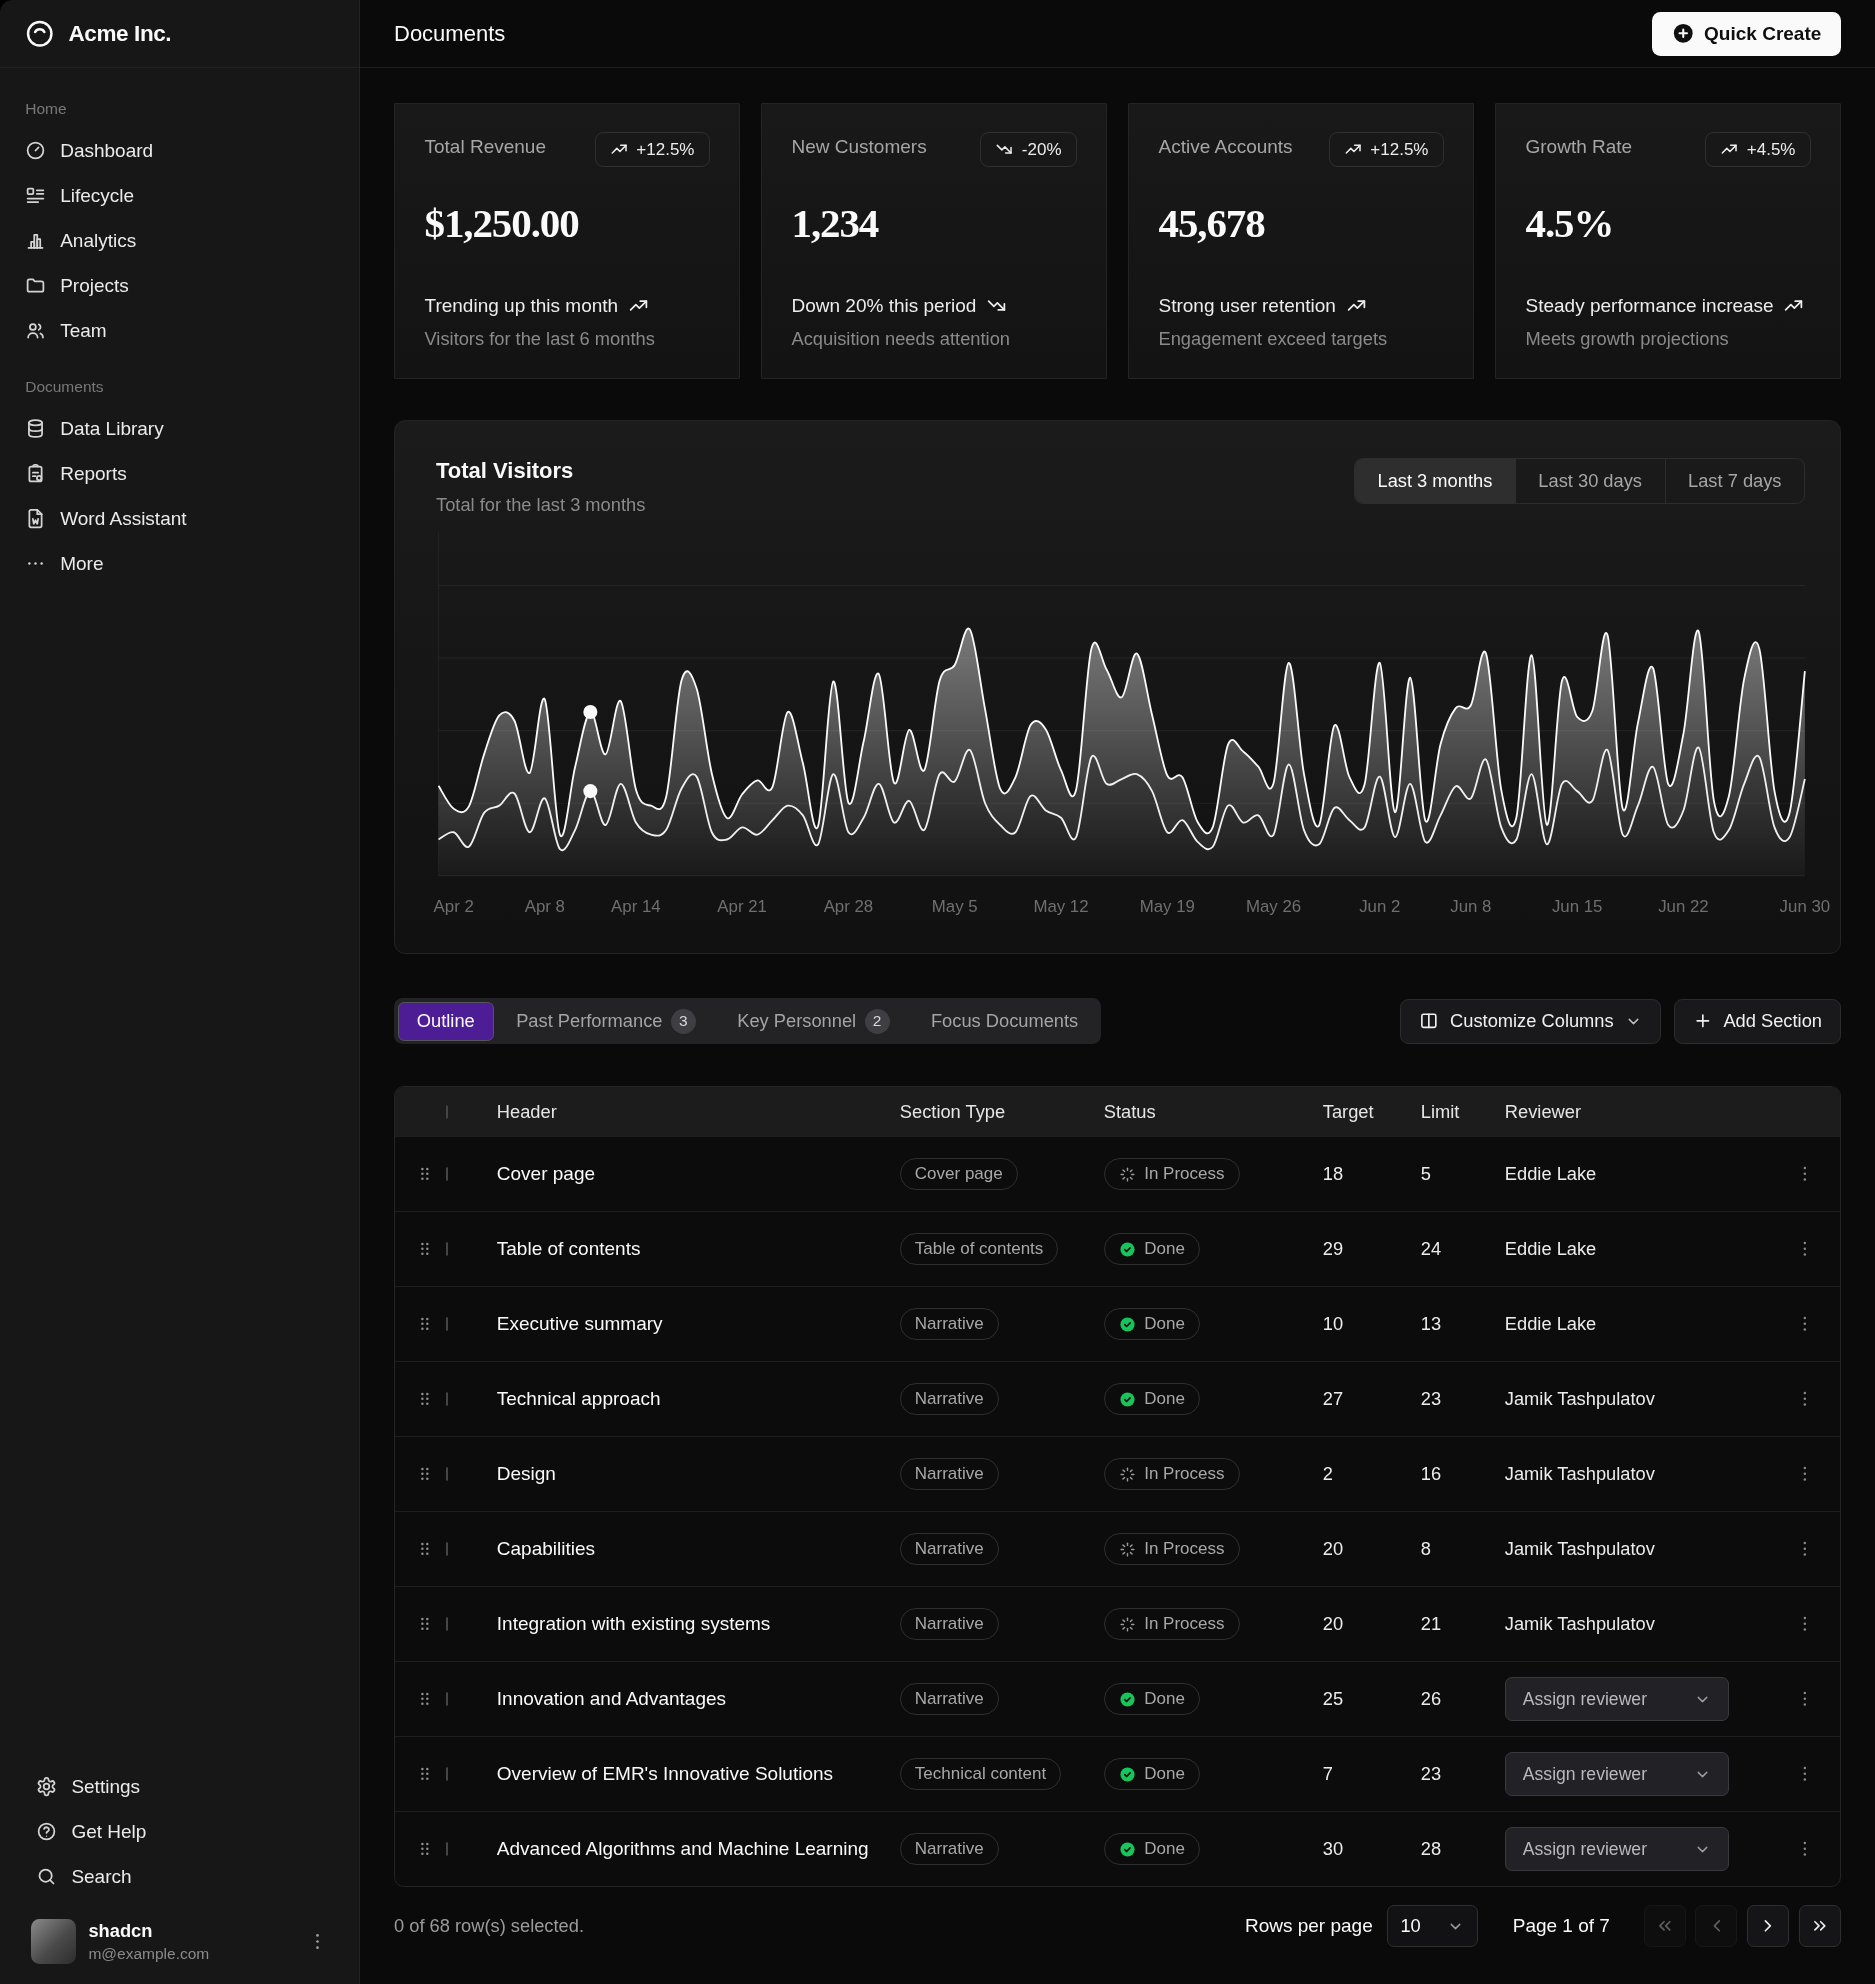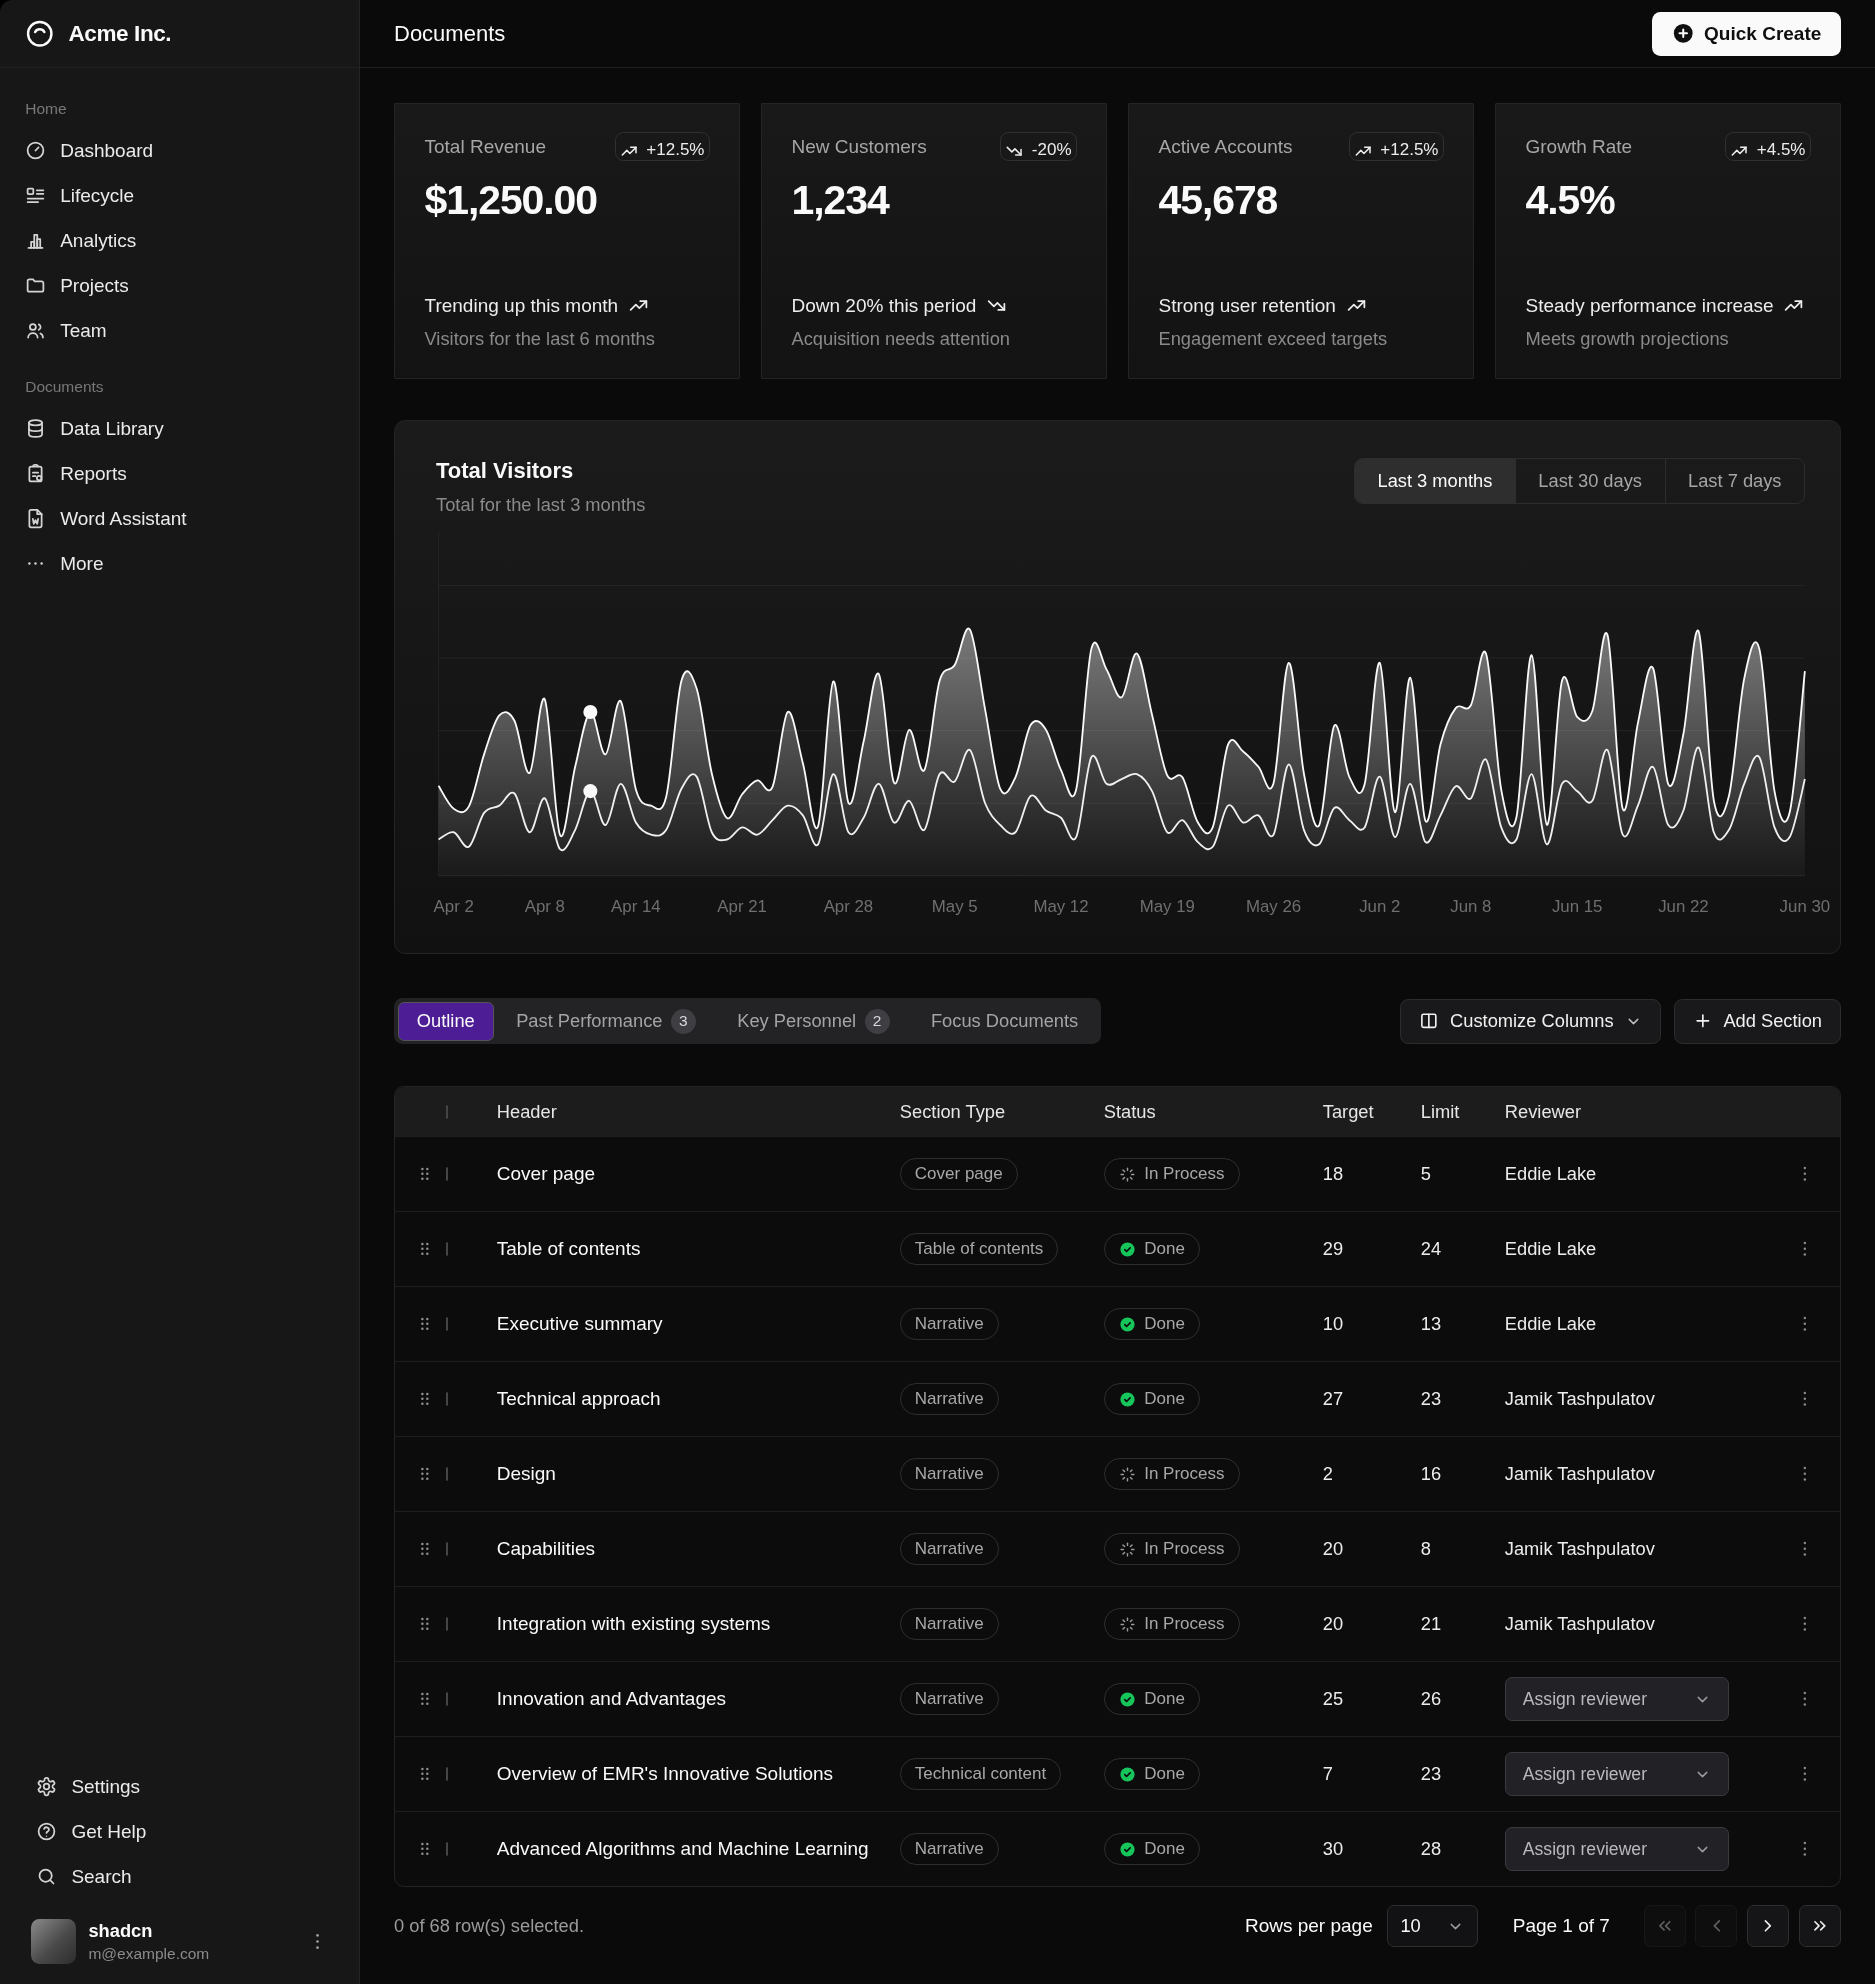--- a/index.html
+++ b/index.html
@@ -33,23 +33,23 @@
   .btn-quick { display:flex; align-items:center; gap:9.8px; height:44px; padding:0 19.7px; background:#fafafa; color:#0f0f0f; border:none; border-radius:8.4px; font-size:19px; font-weight:600; font-family:inherit; cursor:pointer; }
   .btn-quick .ic { width:22.5px; height:22.5px; display:flex; }
 
   .content { padding:35px 34px 0; }
 
   
   .cards { display:grid; grid-template-columns:repeat(4,1fr); gap:21px; }
   .card { height:276px; border:0.7px solid #242424; border-radius:1px; background:linear-gradient(180deg,#191919,#131313); padding:28px 29.5px; display:flex; flex-direction:column;gap:16px; }
   .c-head { display:flex; align-items:flex-start; justify-content:space-between; gap:7px; }
   .c-title { font-size:19px; color:#a6a6a6; padding-top:4.2px; }
-  .c-badge { display:flex; align-items:flex-end; gap:8.4px; height:29px; padding:0 4px; border:0.7px solid #303030; border-radius:8.4px; font-size:17px; color:#ececec; white-space:nowrap; }
+  .c-badge { display:flex; align-items:center; gap:8.4px; height:35px; padding:0 14px; border:0.7px solid #303030; border-radius:8.4px; font-size:17px; color:#ececec; white-space:nowrap; }
   .c-badge .ic { width:18.3px; height:18.3px; display:flex; }
-  .c-value { font-size:41px; font-weight:600; letter-spacing:-1.1px; margin-top:0; font-variant-numeric:tabular-nums; }
+  .c-value { font-size:41px; font-weight:600; letter-spacing:-1.1px; margin-top:16px; font-variant-numeric:tabular-nums;font-family:Liberation Serif, serif; }
   .c-foot { margin-top:auto; }
   .c-line1 { display:flex; align-items:center; gap:9.8px; font-size:19px; font-weight:500; color:#ededed; line-height:1.3; }
   .c-line1 .ic { width:21px; height:21px; display:flex; flex:none; }
   .c-line2 { font-size:18.3px; color:#8a8a8a; margin-top:9.8px; }
 
   
   .chart-card { position:relative; margin-top:41px; height:534px; border:0.7px solid #242424; border-radius:11.2px; background:linear-gradient(180deg,#1b1b1b,#111); overflow:hidden; }
   .ch-title { position:absolute; left:41px; top:37px; font-size:22px; font-weight:600; }
   .ch-sub { position:absolute; left:41px; top:73px; font-size:18.3px; color:#8a8a8a; }
   .ch-toggle { position:absolute; right:35px; top:37px; display:flex; height:46px; border:0.7px solid #2d2d2d; border-radius:8.4px; overflow:hidden; }

